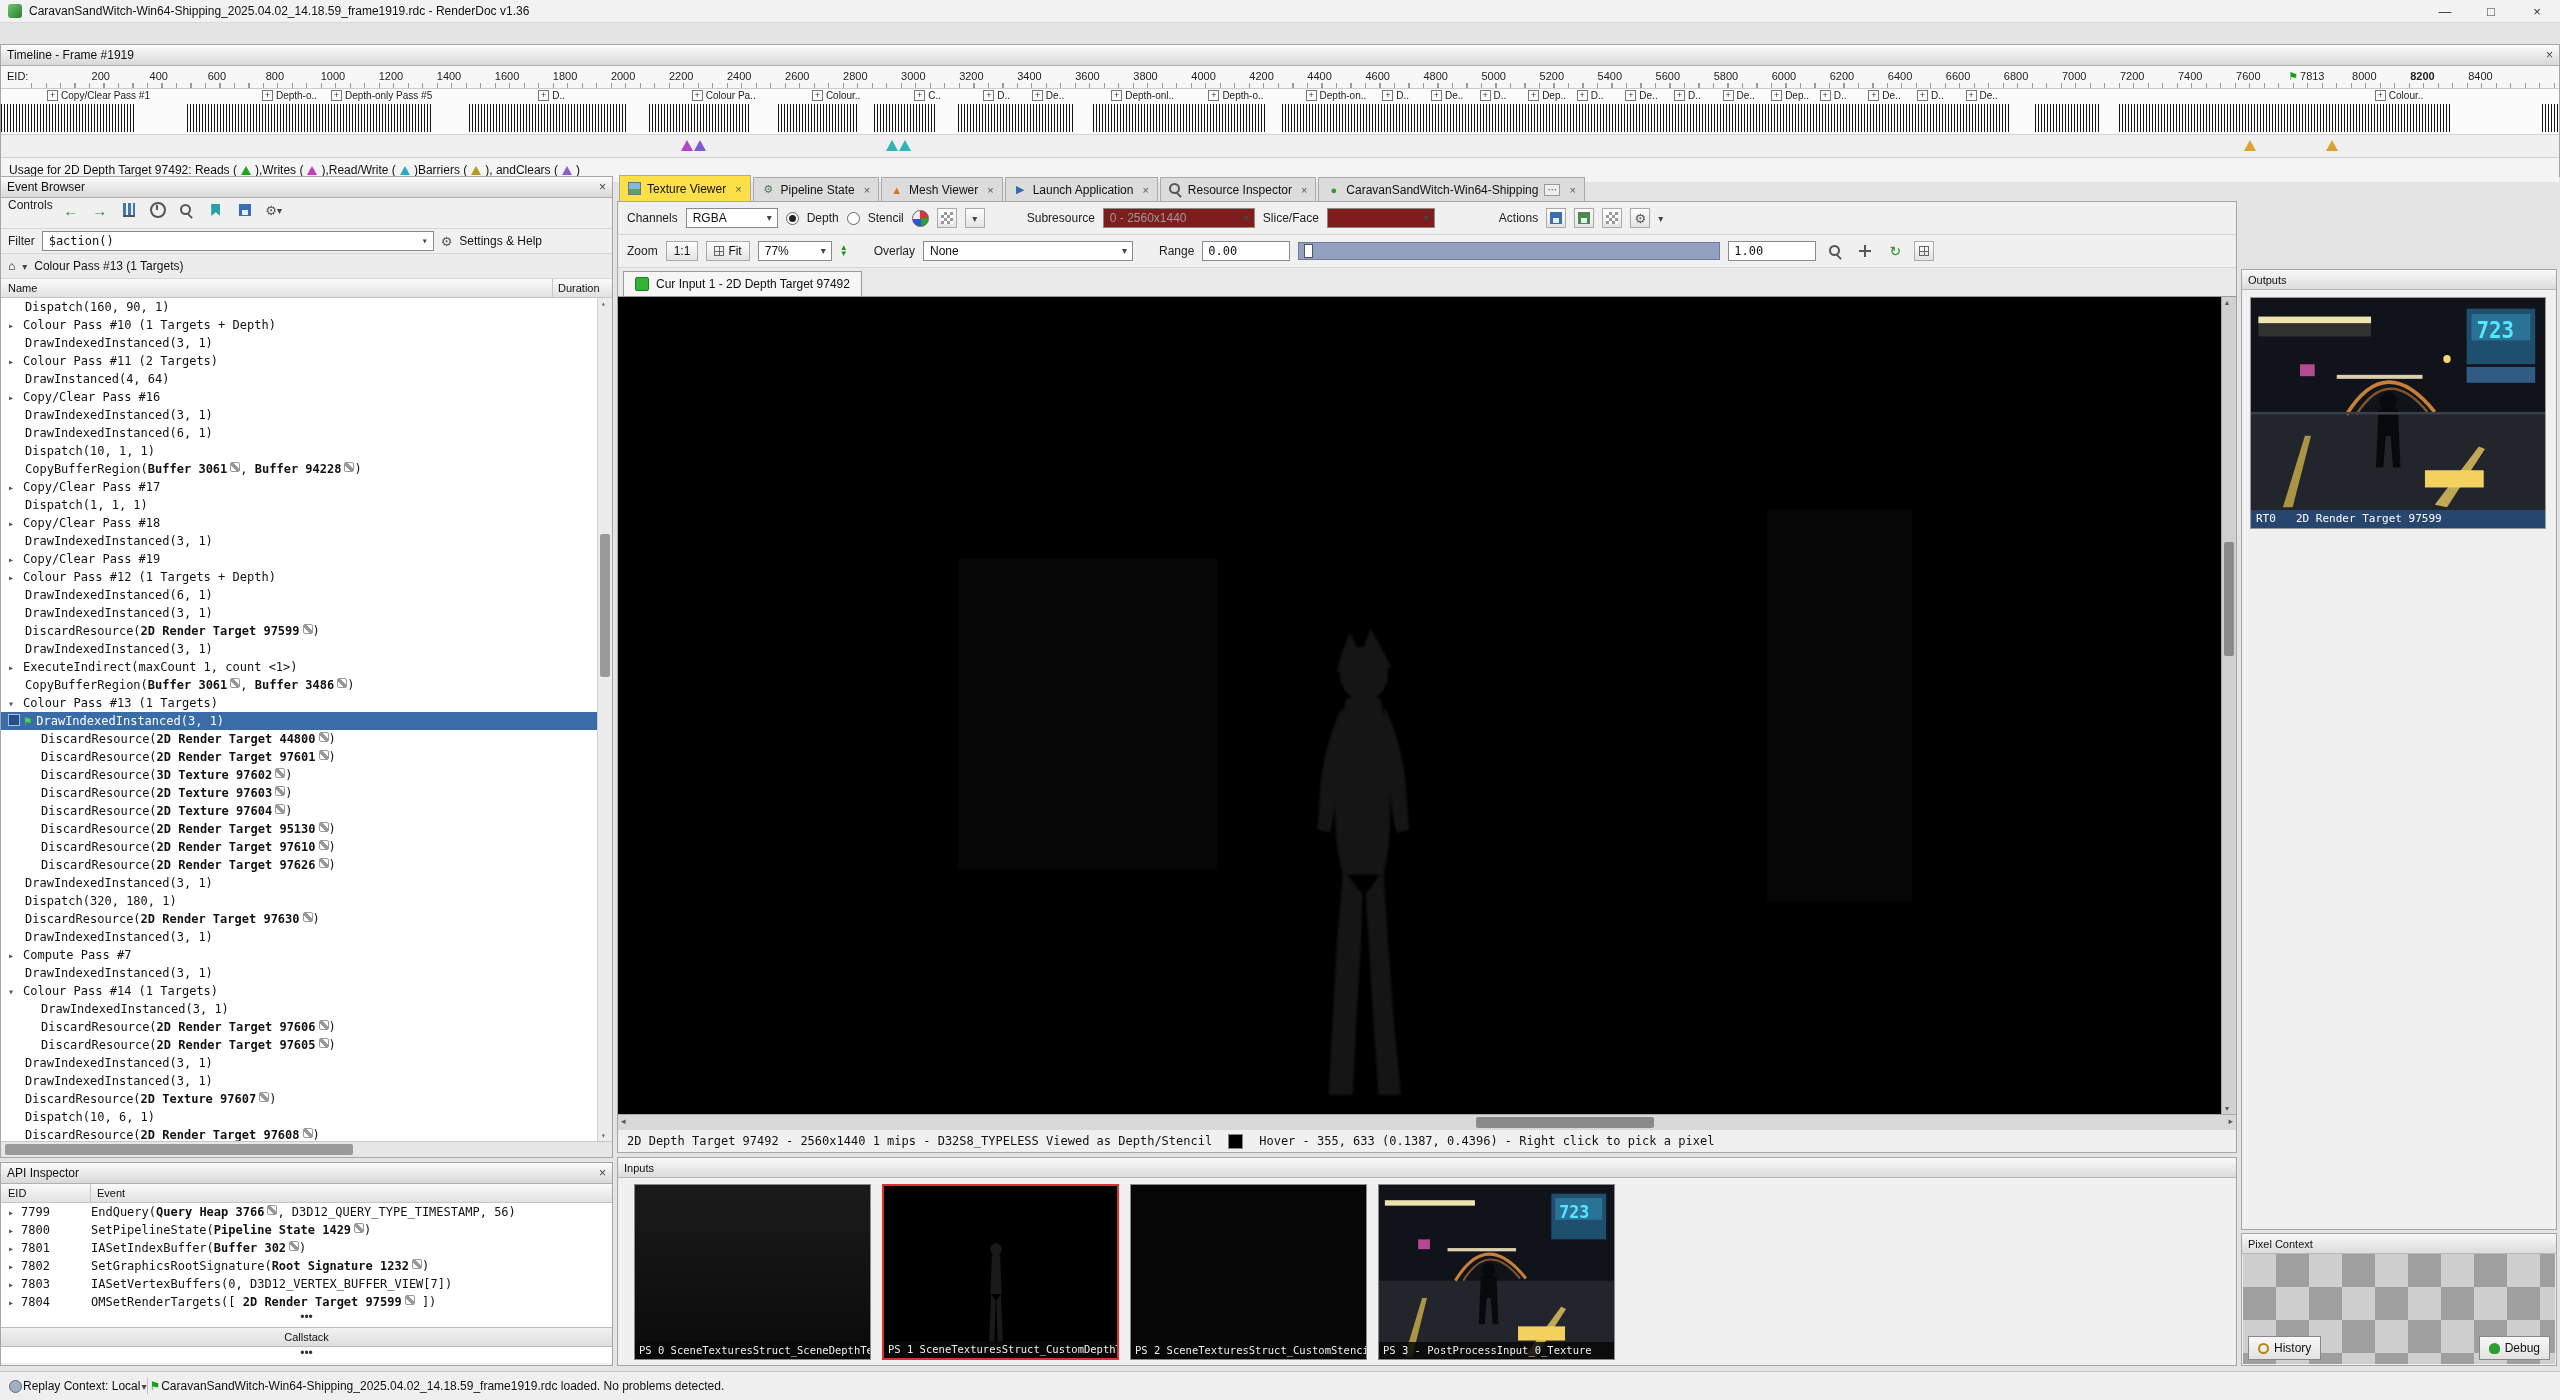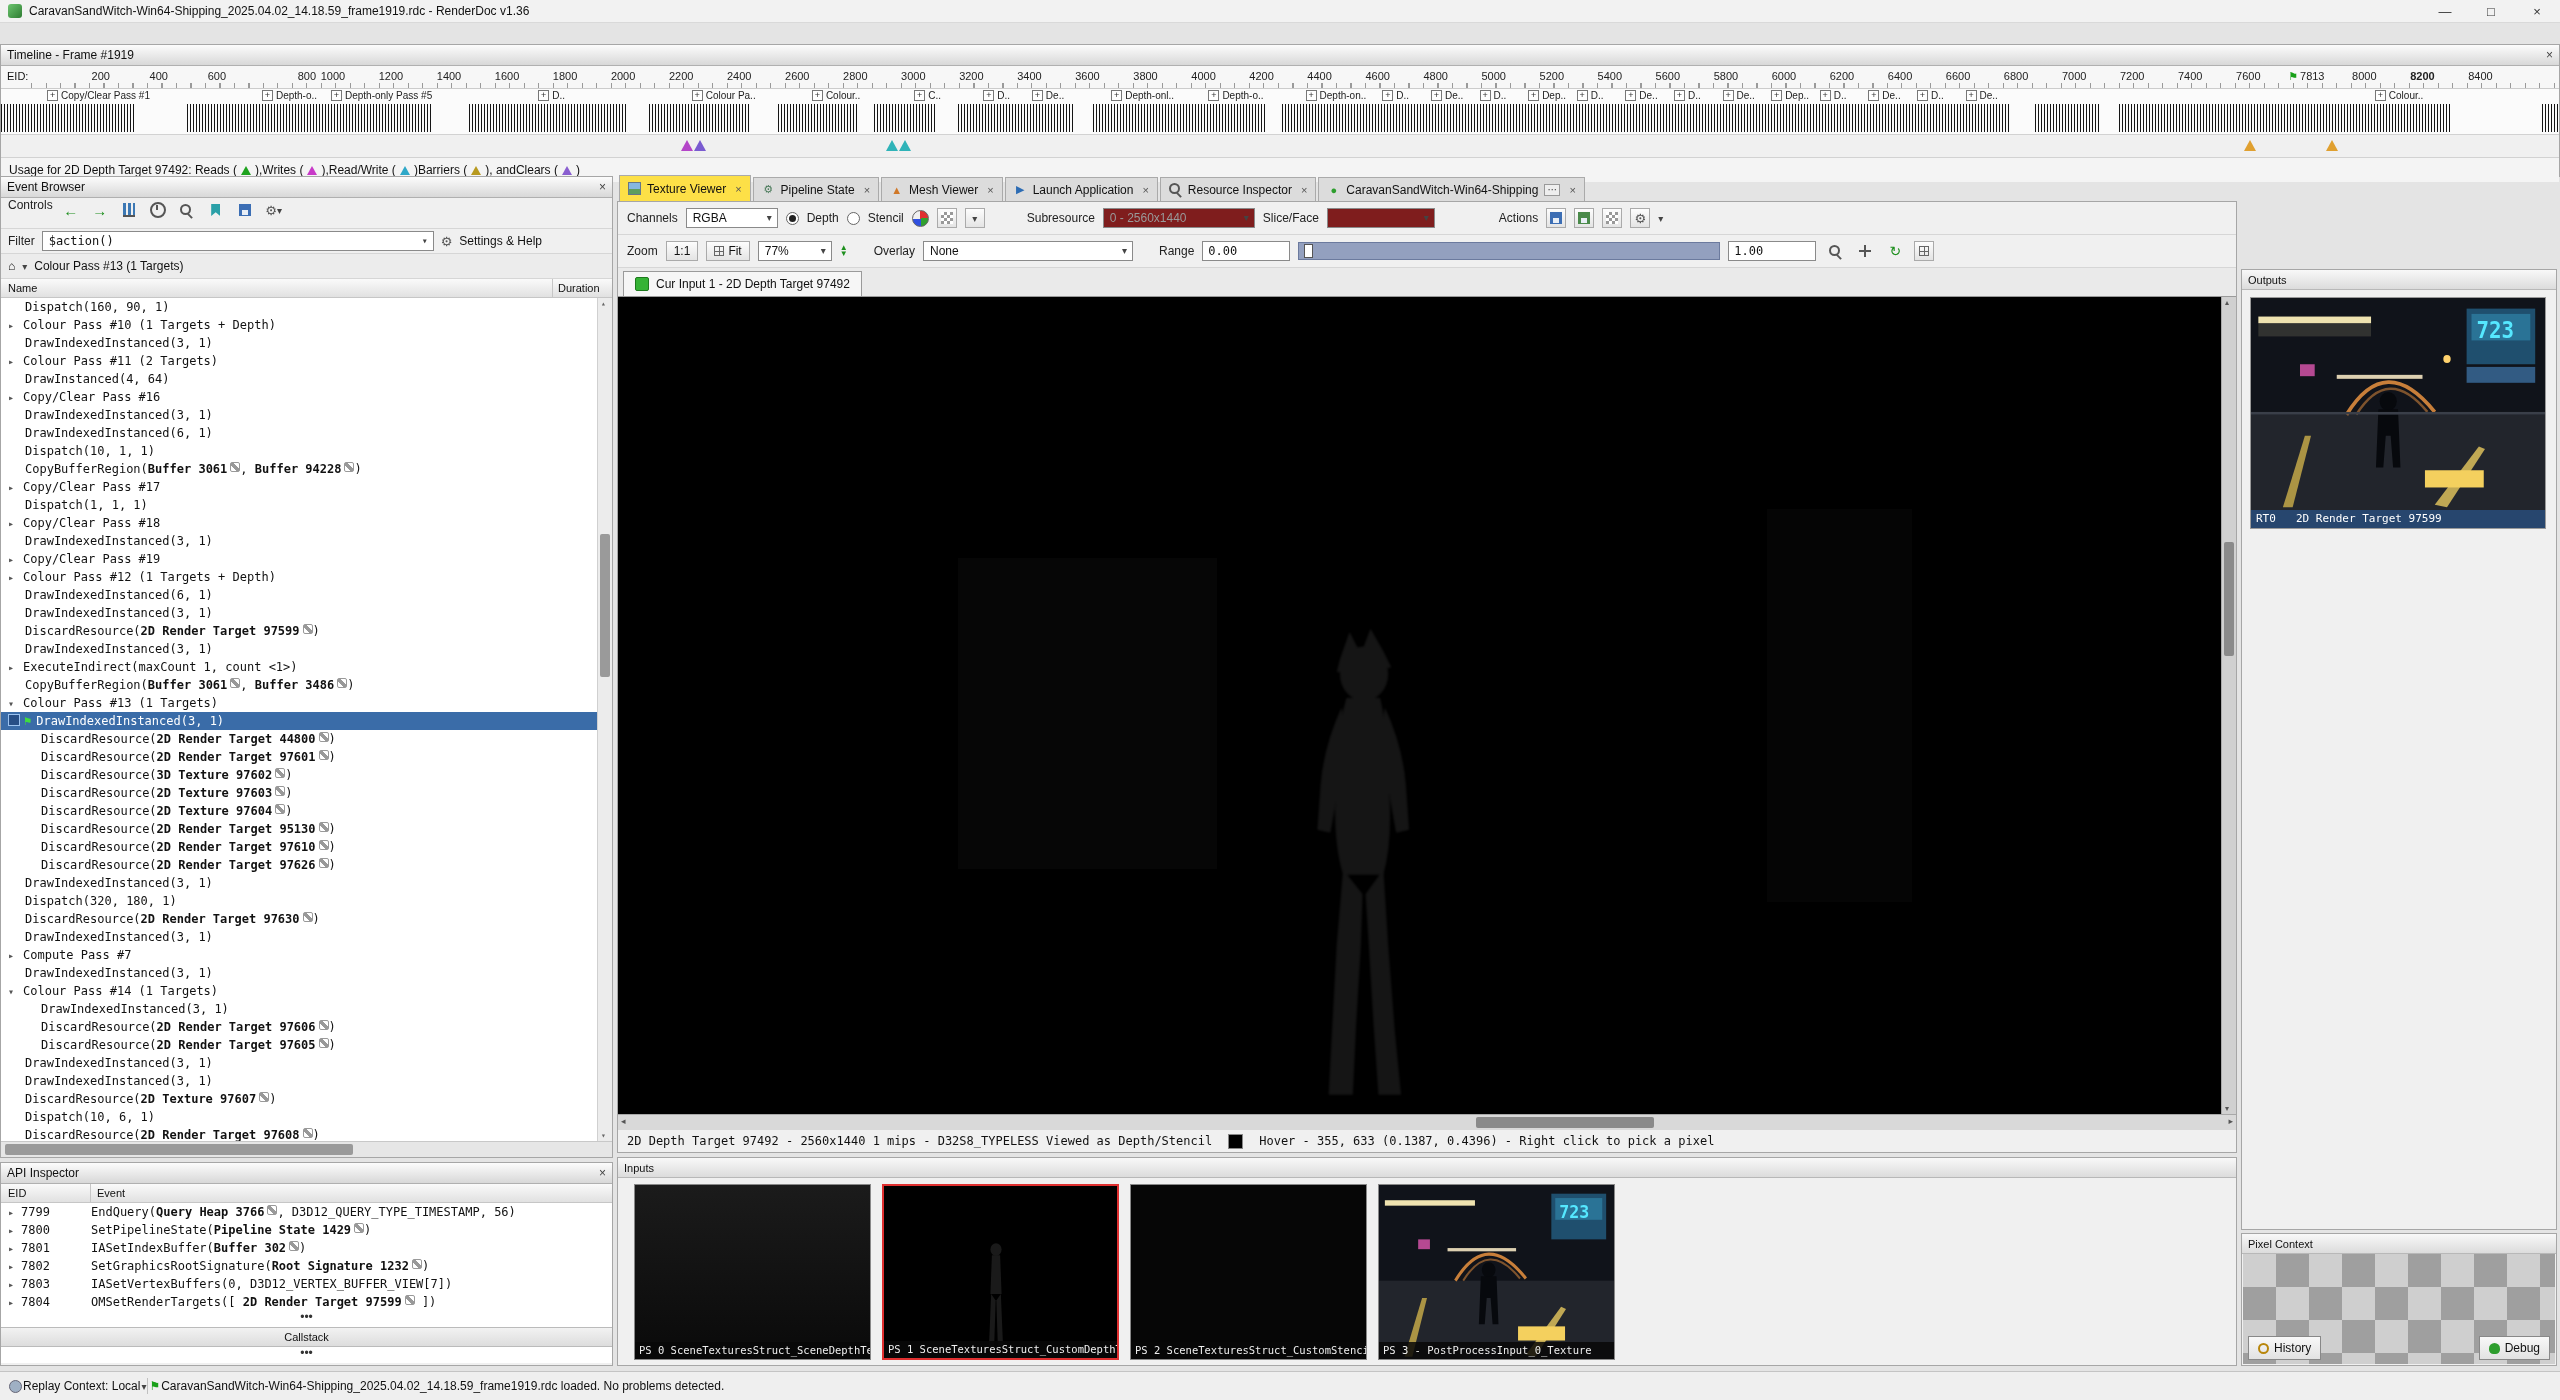--- a/index.html
+++ b/index.html
@@ -227,21 +227,21 @@
     <div class="phead">
       <span>Timeline - Frame #1919</span>
       <span class="xbtn">×</span>
     </div>
     <div class="tl-ruler">
       <span class="eid-lab">EID:</span>
       <div class="ruler-ticks"></div>
     <span class="tick" style="left: 3.9%;">200</span>
         <span class="tick" style="left: 6.169%;">400</span>
         <span class="tick" style="left: 8.438%;">600</span>
-        <span class="tick" style="left: 10.707%; margin-left: 32px;">800</span>
+        <span class="tick" style="left: 10.707%;">800</span>
         <span class="tick" style="left: 12.976%;">1000</span>
         <span class="tick" style="left: 15.245%;">1200</span>
         <span class="tick" style="left: 17.514%;">1400</span>
         <span class="tick" style="left: 19.783%;">1600</span>
         <span class="tick" style="left: 22.052%;">1800</span>
         <span class="tick" style="left: 24.321%;">2000</span>
         <span class="tick" style="left: 26.59%;">2200</span>
         <span class="tick" style="left: 28.859%;">2400</span>
         <span class="tick" style="left: 31.128%;">2600</span>
         <span class="tick" style="left: 33.397%;">2800</span>

